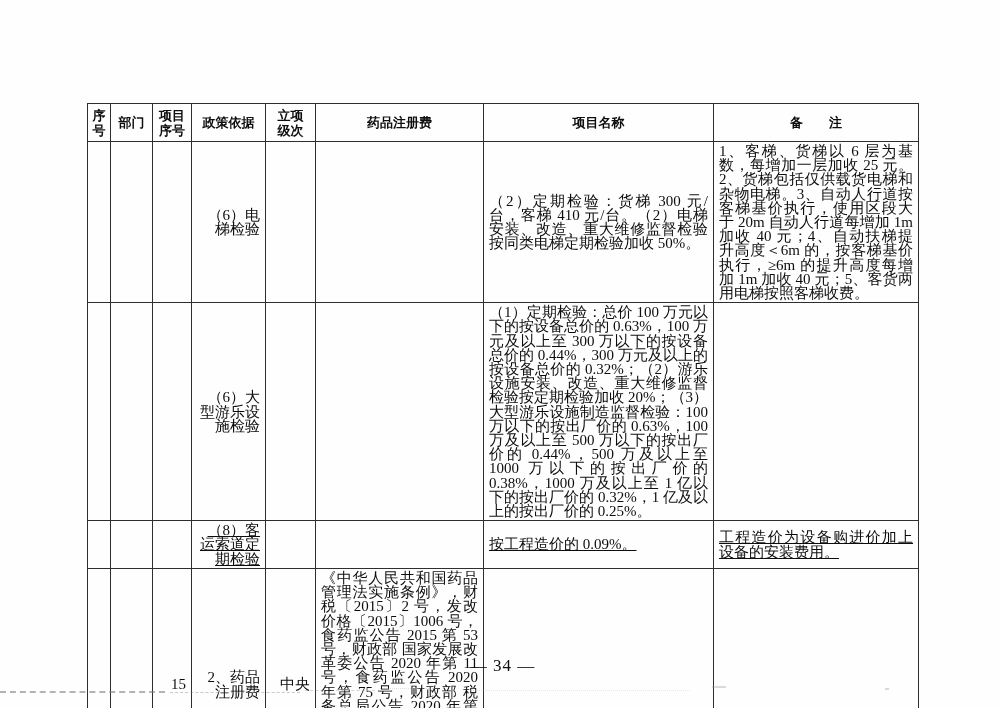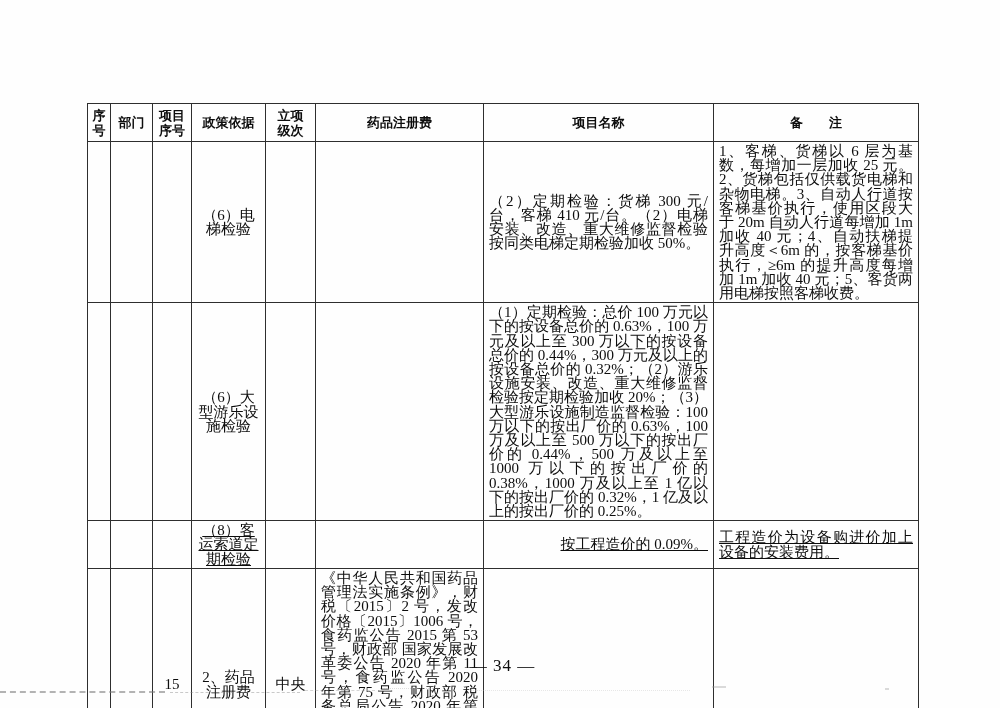--- a/index.html
+++ b/index.html
@@ -35,23 +35,23 @@
     line-height: 15px;
     padding: 2px 1px;
     height: 33px;
   }
   .fee-table td {
     font-size: 15px;
     line-height: 14.2px;
     padding: 2px 5px;
     vertical-align: middle;
   }
-  .c-center { text-align: center; }
+  .c-center { text-align: right; }
   .c-just   { text-align: justify; text-justify: inter-ideograph; }
-  .c-left   { text-align: right; margin-left: 27px; }
+  .c-left   { text-align: left; margin-left: 27px; }
   .r1 { height: 112px; }
   .r2 { height: 155px; }
   .r3 { height: 32px; text-decoration: underline; }
   .r4 { height: 168px; }
   .page-number {
     position: absolute;
     left: 87px; top: 656px;
     width: 831px;
     text-align: center;
     font-size: 17px;

